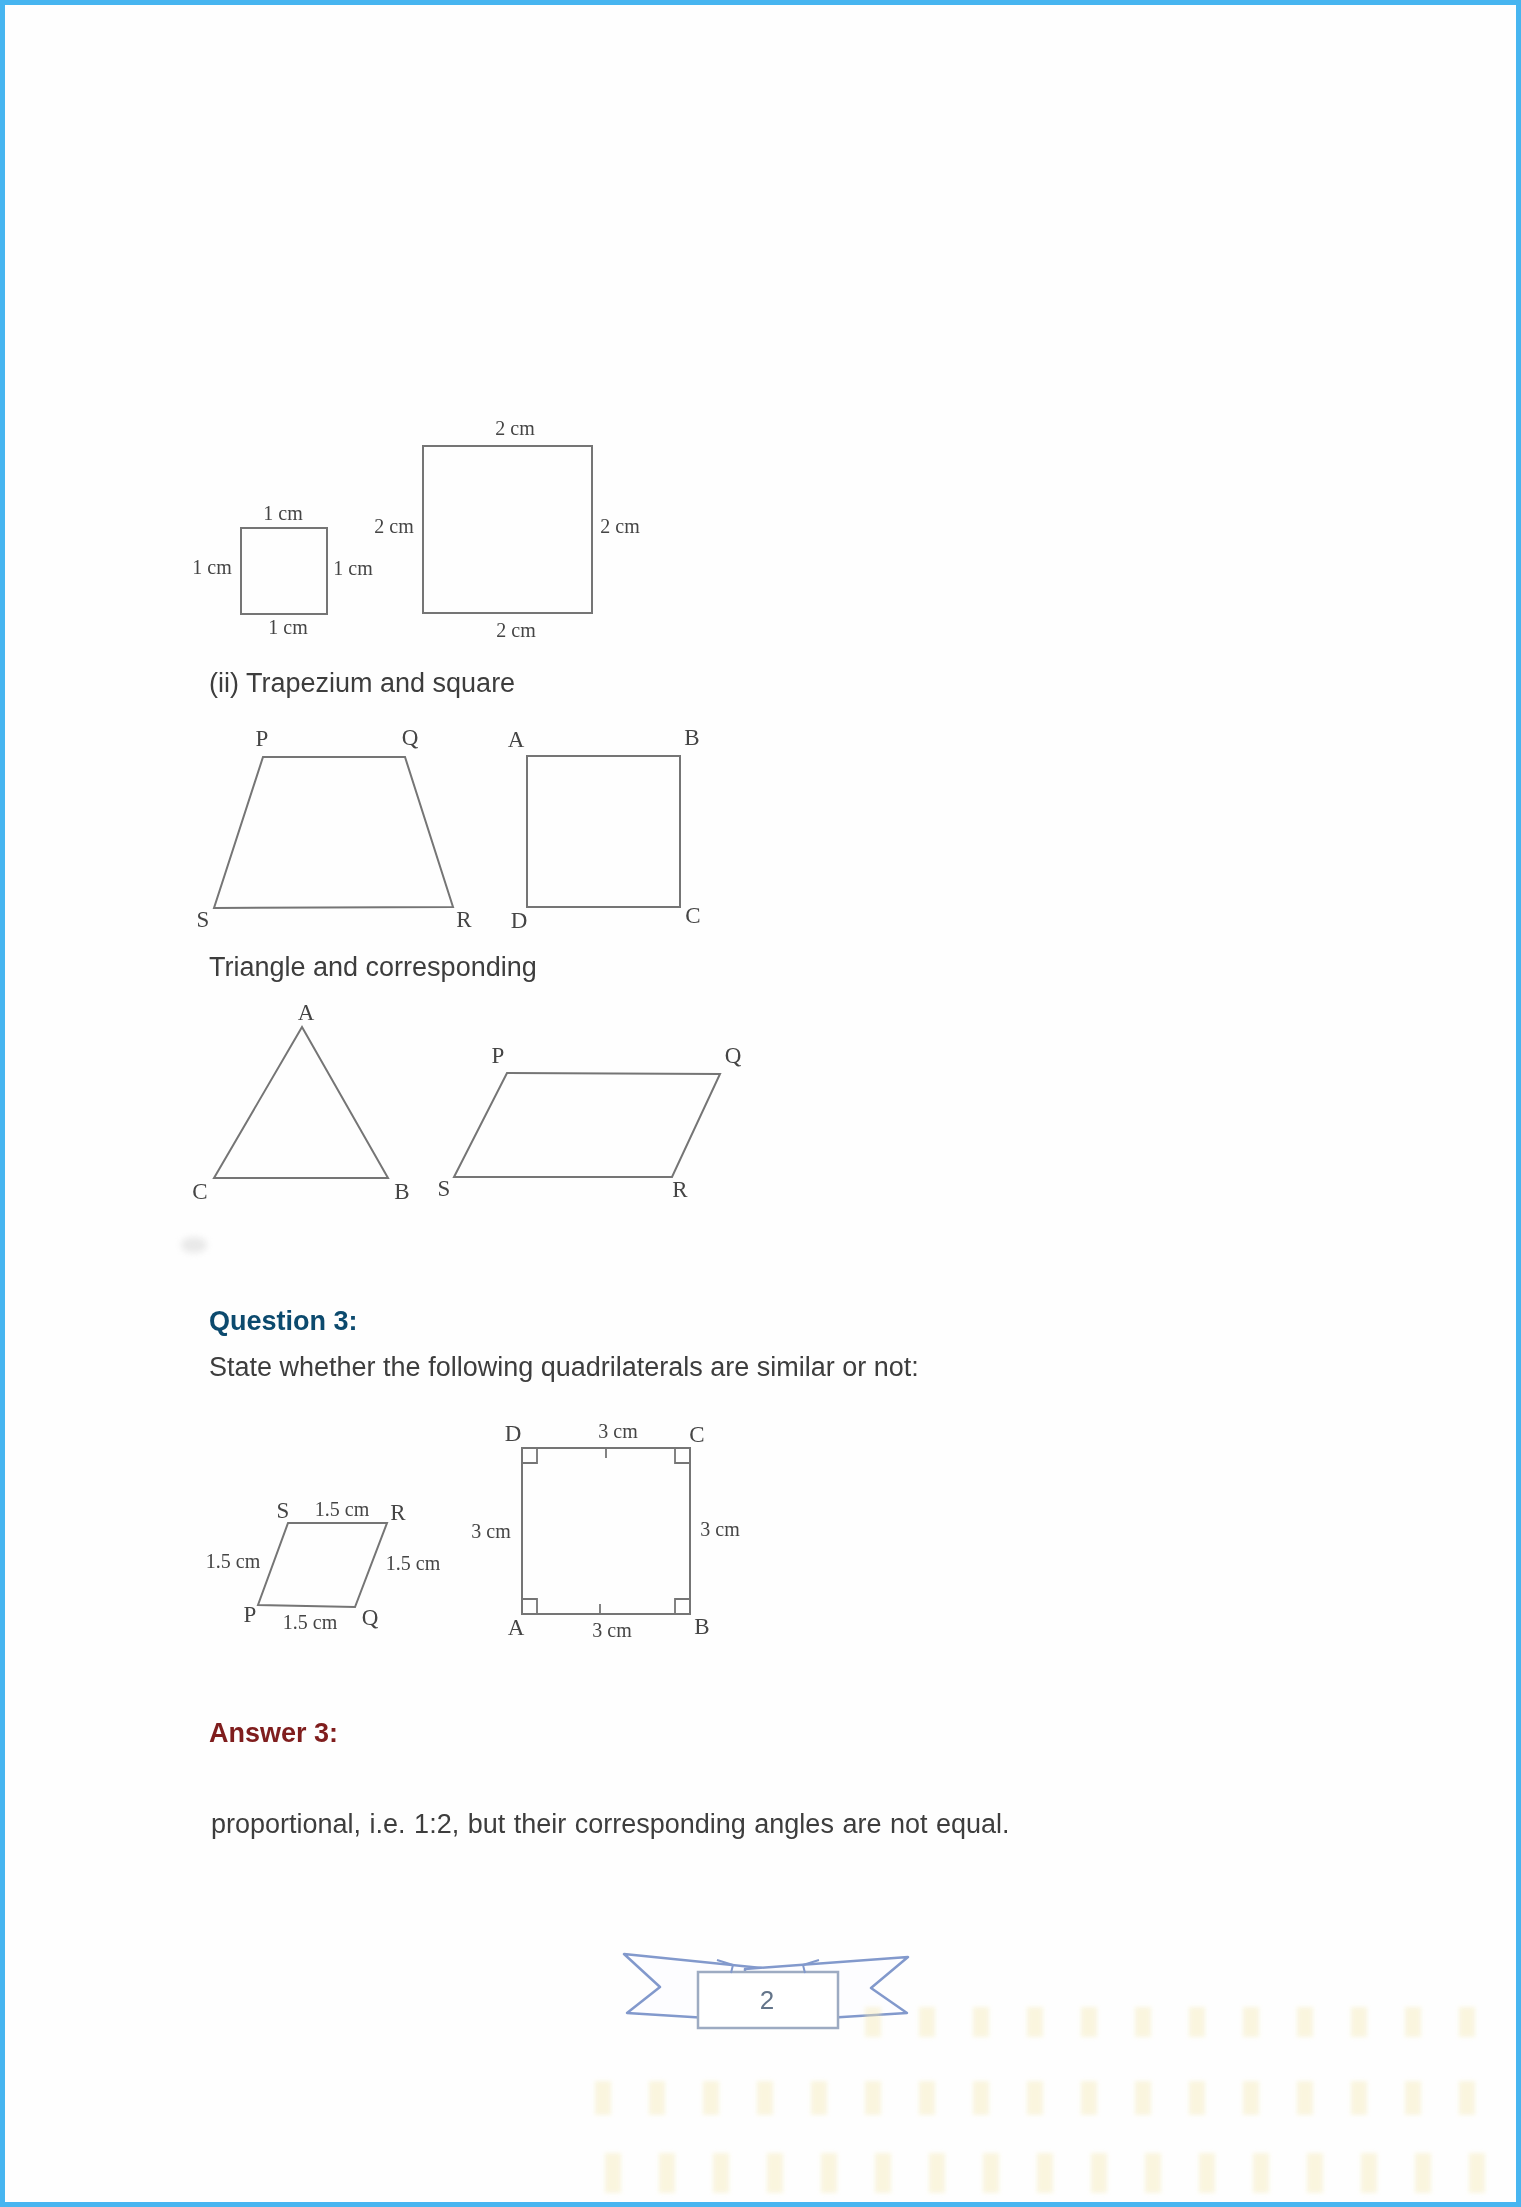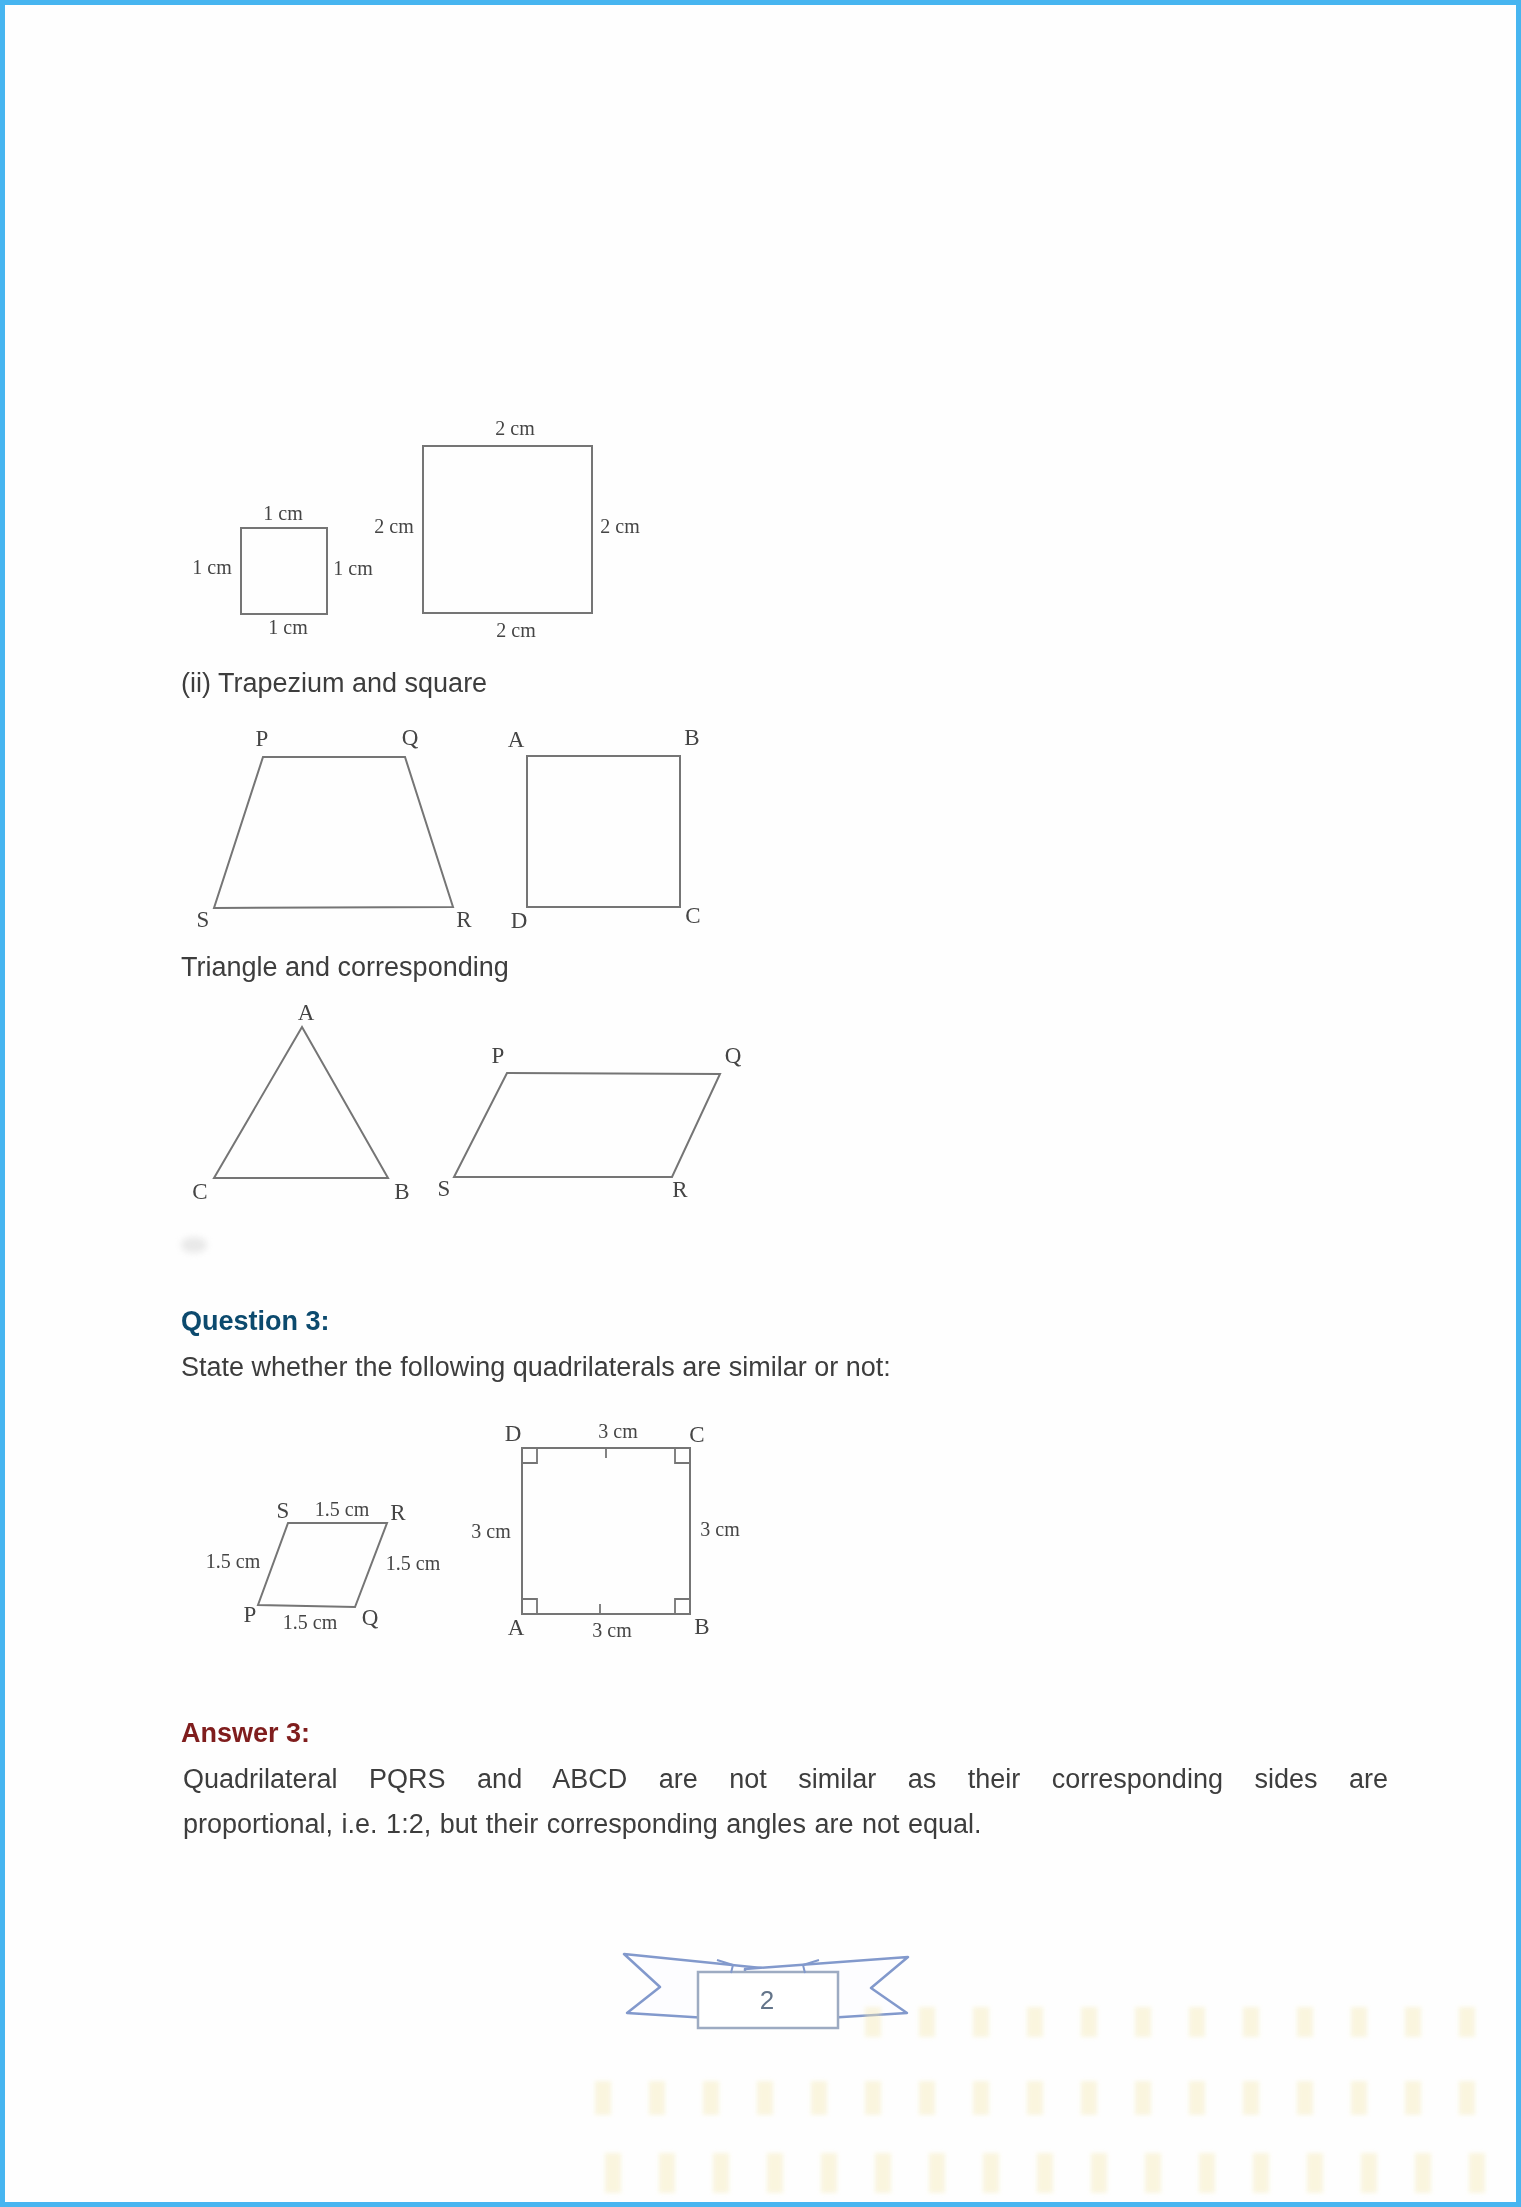--- a/index.html
+++ b/index.html
@@ -7,21 +7,21 @@
     position:relative;
     width:1521px;height:2207px;
     background:#fefefe;
     border:5px solid #47b5f0;
     box-sizing:border-box;
     overflow:hidden;
     font-family:"Liberation Sans",sans-serif;
     color:#3d3d3d;
   }
   .abs{position:absolute;}
-  .txt{font-size:27px;line-height:32px;white-space:nowrap;}
+  .txt{font-size:27px;line-height:32px;white-space:nowrap;margin-left:28px;}
   .q-head{color:#0c4a6e;font-weight:bold;}
   .a-head{color:#7f1d1d;font-weight:bold;}
   .just{white-space:normal;text-align:justify;text-align-last:justify;word-spacing:2px;}
   .fig text{
     font-family:"Liberation Serif","DejaVu Serif",serif;
     fill:#454545;
   }
   .fig .vtx{font-size:23px;}
   .fig .dim{font-size:20px;}
   .fig path,.fig polygon,.fig rect,.fig line,.fig polyline{
@@ -110,21 +110,20 @@
     <text class="vtx" x="692" y="1437" text-anchor="middle">C</text>
     <text class="vtx" x="511" y="1630" text-anchor="middle">A</text>
     <text class="vtx" x="697" y="1629" text-anchor="middle">B</text>
     <text class="dim" x="613" y="1433" text-anchor="middle">3 cm</text>
     <text class="dim" x="486" y="1533" text-anchor="middle">3 cm</text>
     <text class="dim" x="715" y="1531" text-anchor="middle">3 cm</text>
     <text class="dim" x="607" y="1632" text-anchor="middle">3 cm</text>
   </svg>
 
   <div class="abs txt a-head" style="left:176px;top:1712px;">Answer 3:</div>
-  <div class="abs txt just" style="left:178px;top:1758px;width:1205px;">Quadrilateral PQRS and ABCD are not similar as their corresponding sides are</div>
   <div class="abs txt" style="left:178px;top:1803px;word-spacing:1px;">proportional, i.e. 1:2, but their corresponding angles are not equal.</div>
 
   <svg class="abs ribbon" style="left:605px;top:1935px;" width="320" height="100" viewBox="605 1935 320 100">
     <path class="wing" d="M619 1949 L785 1966 L785 2018 L622 2008 L655 1982 Z"></path>
     <path class="wing" d="M903 1952 L740 1964 L740 2018 L902 2008 L866 1983 Z"></path>
     <rect class="box" x="693" y="1967" width="140" height="56"></rect>
     <path class="fold" d="M712 1955 L728 1960 L726 1968"></path>
     <path class="fold" d="M814 1955 L798 1960 L800 1968"></path>
     <text x="762" y="2004" text-anchor="middle">2</text>
   </svg>

